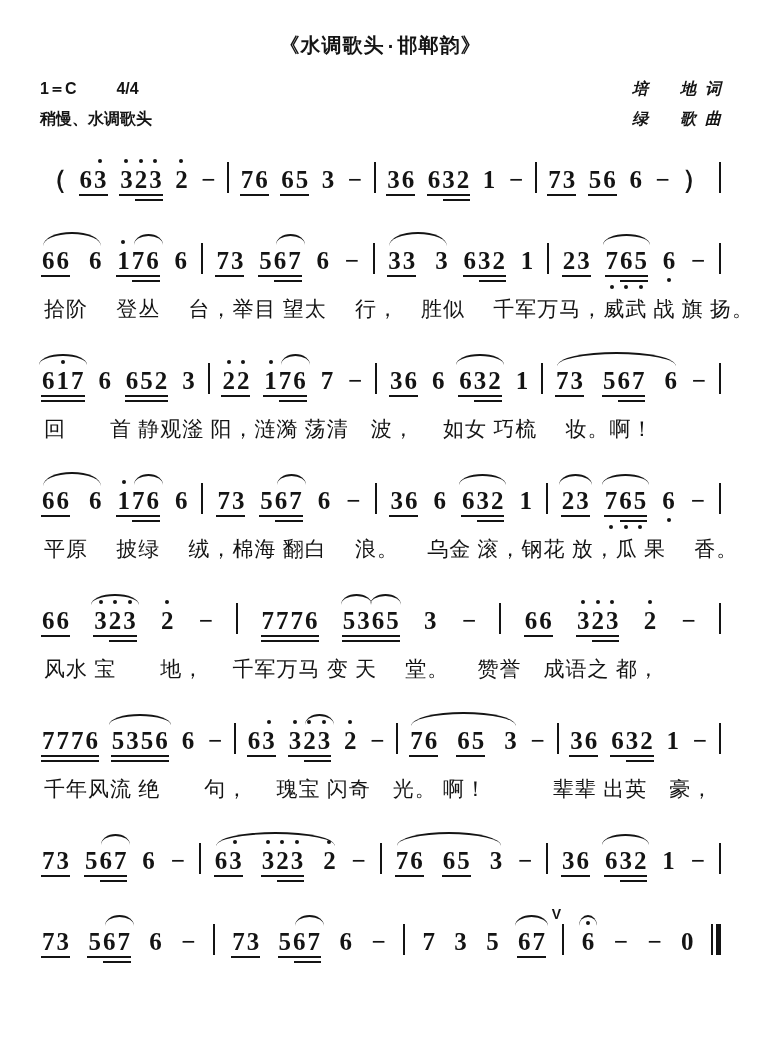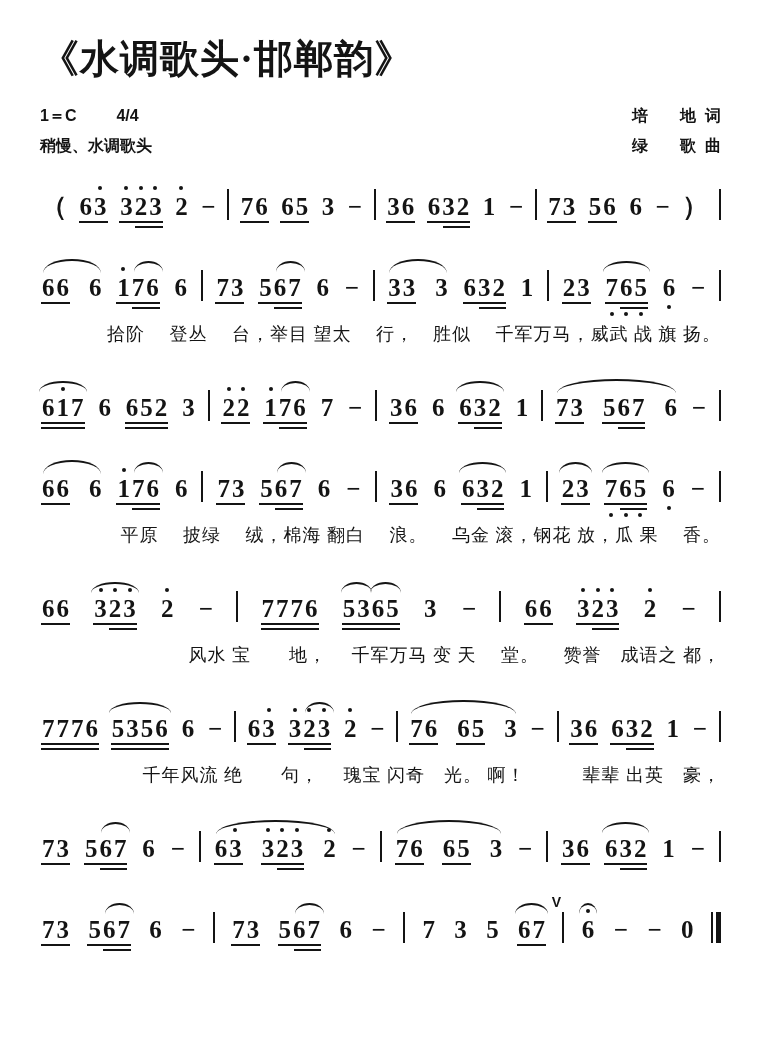--- a/index.html
+++ b/index.html
@@ -3,27 +3,27 @@
 <meta charset="utf-8">
 <style>
   html,body{margin:0;padding:0;background:#e8e8e8;}
   .page{
     width:761px;height:1037px;box-sizing:border-box;
     margin:0 auto;background:#ffffff;color:#141414;
     padding:24px 40px 10px 40px;overflow:hidden;
     font-family:"Liberation Serif",serif;
   }
   .title{
-    text-align:left;font-size:39px;font-weight:800;letter-spacing:1px;
-    margin:8px 0 20px 0;font-family:Liberation Serif, serif;
+    text-align:center;font-size:20px;font-weight:800;letter-spacing:1px;
+    margin:8px 0 20px 0;font-family:Liberation Mono, monospace;
   }
   .meta{font-family:"Liberation Sans",sans-serif;font-weight:700;font-size:16px;}
   .meta-row{display:flex;justify-content:space-between;align-items:baseline;margin-bottom:9px;white-space:pre;}
   .meta-left .time{margin-left:40px;}
-  .meta-right{text-align:center;}
+  .meta-right{text-align:center;font-style:italic;}
   
   #systems{margin-top:6px;}
   .system{padding-top:18px;margin-bottom:21px;}
   .mline{
     display:flex;justify-content:space-between;align-items:baseline;
     font-weight:700;font-size:25px;line-height:1;height:42px;
     font-family:"Liberation Serif",serif;
   }
   .tok{position:relative;display:inline-block;line-height:1;padding:0 1px;}
   .ch{position:relative;display:inline-block;padding:0 1px;}
@@ -46,22 +46,22 @@
   .dash{font-size:25px;font-weight:700;padding:0 2px;}
   .ptxt{font-size:26px;font-weight:700;}
   .barline{width:2px;height:31px;background:#141414;transform:translateY(5px);}
   .barline.final{width:auto;background:none;display:flex;gap:3px;}
   .barline.final i{display:block;height:31px;background:#141414;}
   .barline.final .thin{width:2px;}
   .barline.final .thick{width:5px;}
   .breath{position:absolute;top:-22px;right:-14px;font-size:14px;font-weight:700;
           font-family:"Liberation Sans",sans-serif;font-style:normal;}
   .lyrics{
-    margin-top:15px;height:24px;font-size:18px;letter-spacing:1px;
-    white-space:pre;font-family:"Liberation Serif",serif;padding-left:4px;text-align:right;
+    margin-top:15px;height:24px;font-size:21px;letter-spacing:1px;
+    white-space:pre;font-family:"Liberation Serif",serif;padding-left:4px;
   }
 </style>
 </head>
 <body>
 
 <div class="page">
   <h1 class="title">《水调歌头·邯郸韵》</h1>
 
   <div class="meta">
     <div class="meta-row">
@@ -151,20 +151,21 @@
           <span class="barline"></span>
           <span class="grp">
             <i class="slur sgrp"></i>
             <span class="tok"><span class="ch">7</span><span class="ch">3</span><i class="ul u1"></i></span>
             <span class="tok"><span class="ch">5</span><span class="ch">6</span><span class="ch">7</span><i class="ul u1"></i><i class="u2" style="width: 60.6667%;"></i></span>
             <span class="tok"><span class="ch">6</span></span>
           </span>
           <span class="tok dash">−</span>
           <span class="barline"></span>
         </div>
+        <div class="lyrics">回　　首 静观滏 阳，涟漪 荡清　波，　 如女 巧梳　 妆。啊！</div>
       </div>
       <div class="system">
         <div class="mline">
           <span class="grp">
             <i class="slur sgrp"></i>
             <span class="tok"><span class="ch">6</span><span class="ch">6</span><i class="ul u1"></i></span>
             <span class="tok"><span class="ch">6</span></span>
           </span>
           <span class="tok"><span class="ch">1<i class="dot hi"></i></span><span class="ch">7</span><span class="ch">6</span><i class="ul u1"></i><i class="u2" style="width: 60.6667%;"></i><i class="slur sl2"></i></span>
           <span class="tok"><span class="ch">6</span></span>

